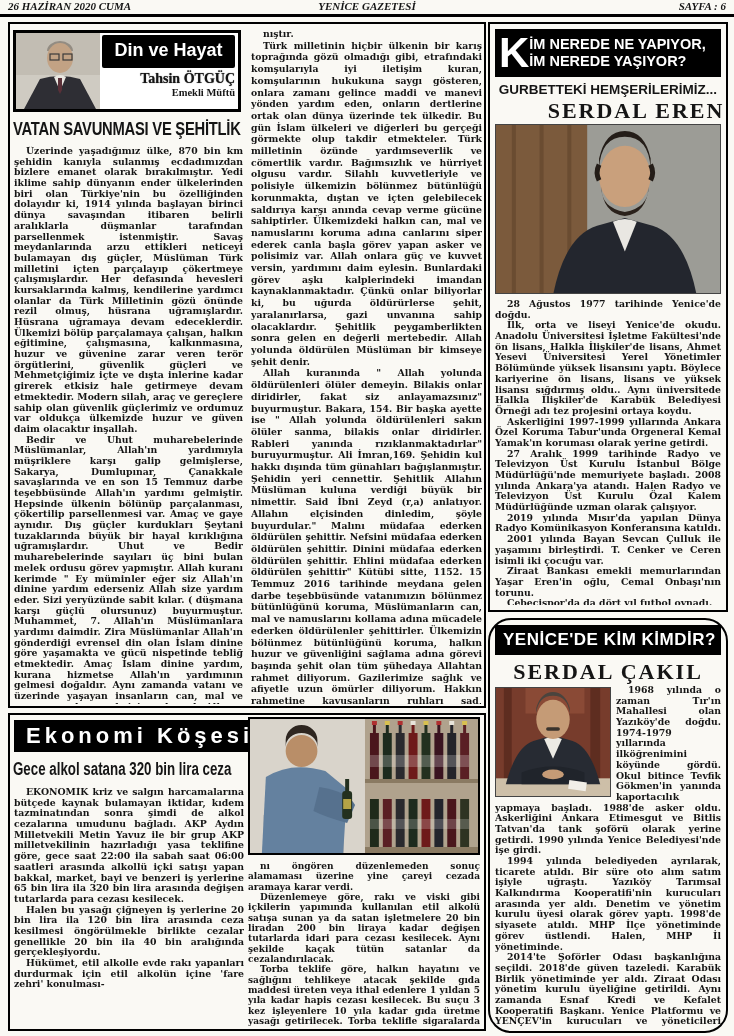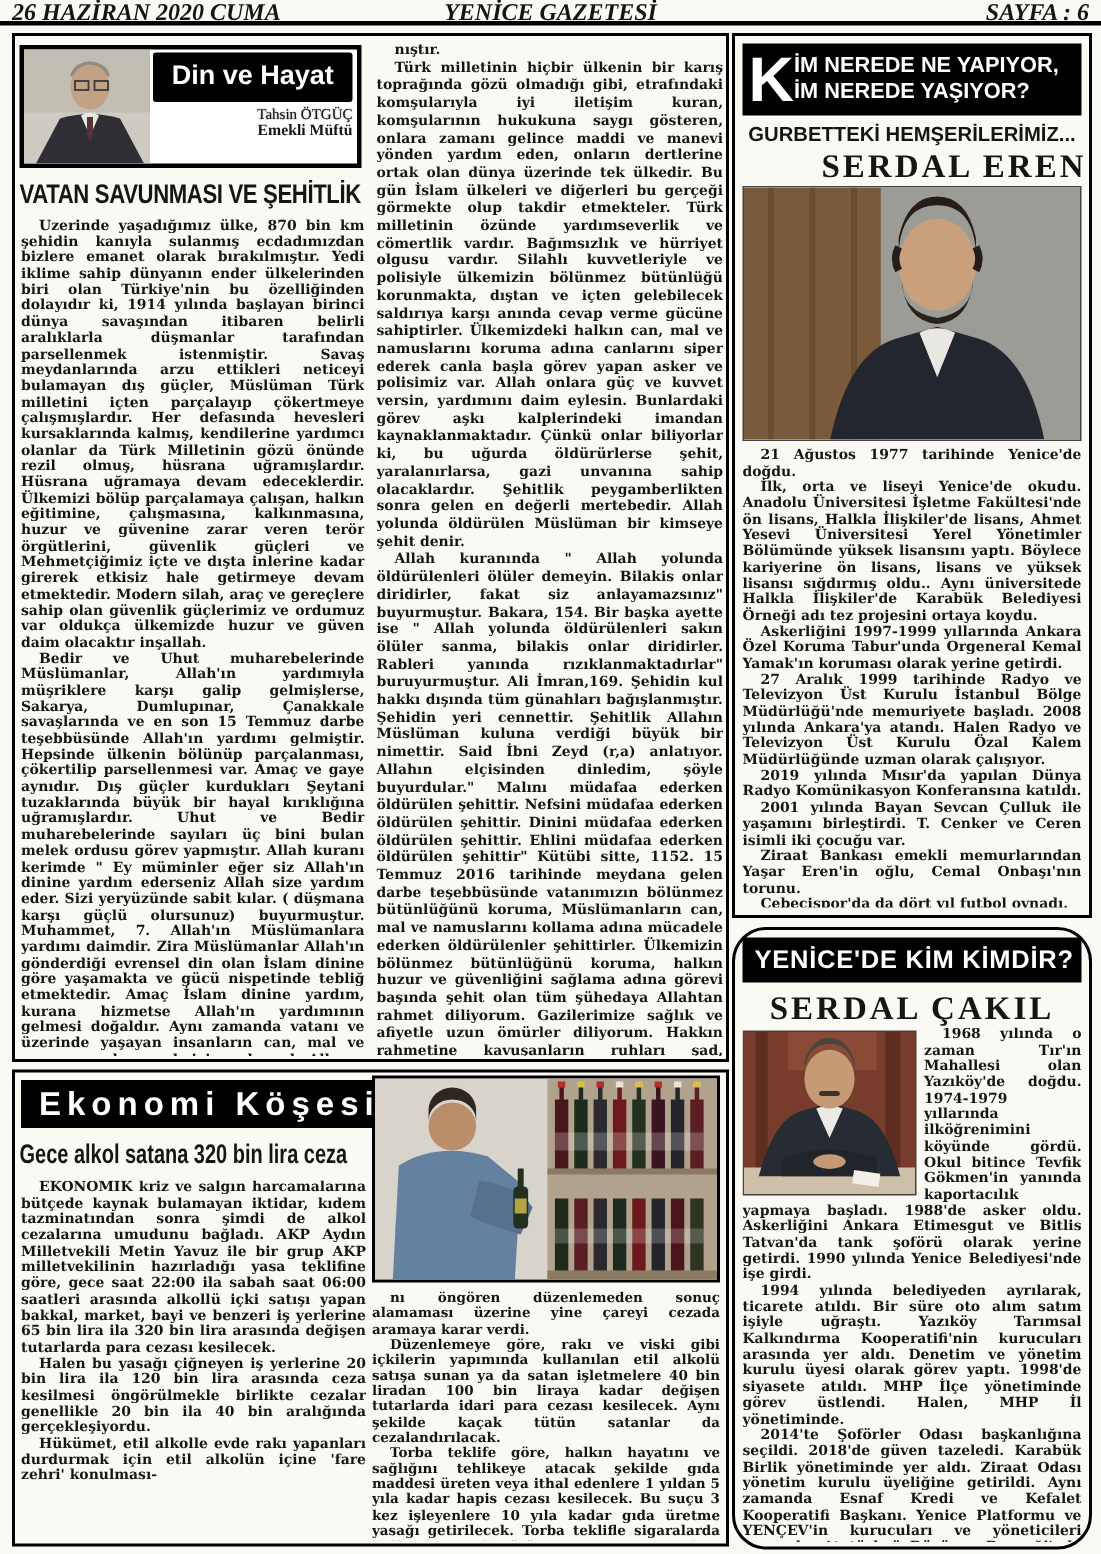--- a/index.html
+++ b/index.html
@@ -1,39 +1,39 @@
 <!DOCTYPE html>
 <html><head>
 <meta charset="utf-8">
 <style>
   html,body{margin:0;padding:0;background:#e8e6e0;}
   .page{position:relative;width:734px;height:1036px;background:#faf9f4;margin:0 auto;
         font-family:"DejaVu Serif",serif;color:#151515;overflow:hidden;}
   
   .page-header{position:absolute;left:8px;right:8px;top:0;height:14px;display:flex;
                justify-content:space-between;align-items:flex-start;
-               font-family:"Liberation Serif",serif;font-style:italic;font-weight:bold;font-size:16px;}
+               font-family:"Liberation Serif",serif;font-style:italic;font-weight:bold;font-size:11px;}
   .page-header .mid{position:absolute;left:0;right:0;text-align:center;}
   .header-rule{position:absolute;top:14px;left:0;width:734px;height:3px;background:#000;}
   
   .nbox{position:absolute;border:2px solid #000;background:#faf9f4;box-sizing:border-box;}
   .body-text{font-family:"DejaVu Serif",serif;font-weight:bold;font-size:9.3px;line-height:1.15;
              text-align:justify;overflow:hidden;}
   .body-text .para{margin:0;text-indent:12px;}
   
   .box-article{left:8px;top:22px;width:478px;height:686px;}
   .din-box{position:absolute;left:3px;top:6px;width:228px;height:82px;border:3px solid #000;
            display:flex;background:#fff;box-sizing:border-box;}
   .din-photo{width:84px;height:100%;flex:none;}
   .din-photo svg{display:block;width:100%;height:100%;}
   .din-right{flex:1;display:flex;flex-direction:column;align-items:flex-end;padding:2px 3px 0 2px;}
   .din-title-box{background:#000;color:#fff;width:100%;text-align:center;
                  font-family:"Liberation Sans",sans-serif;font-weight:bold;font-size:18px;
                  padding:5px 0 7px;box-sizing:border-box;border-radius:2px;}
-  .din-author{font-family:"Liberation Serif",serif;font-weight:normal;font-size:10px;margin-top:3px;
+  .din-author{font-family:"Liberation Serif",serif;font-weight:bold;font-size:14px;margin-top:3px;
               text-shadow:0 0 1px #555;}
   .din-author-title{font-family:"Liberation Serif",serif;font-weight:bold;font-size:10.5px;}
   .article-headline{position:absolute;left:3px;top:95px;white-space:nowrap;
                     font-family:"Liberation Sans",sans-serif;font-weight:bold;font-size:18px;
                     letter-spacing:-0.3px;transform:scaleX(0.82);transform-origin:left center;}
   .col-left{position:absolute;left:4px;top:122px;width:229px;height:558px;}
   .col-mid{position:absolute;left:241px;top:4px;width:231px;height:676px;line-height:1.26;}
   
   .box-ekonomi{left:8px;top:713px;width:478px;height:318px;}
   .eco-bar{position:absolute;left:4px;top:5px;width:332px;height:32px;background:#000;color:#fff;
@@ -174,21 +174,21 @@
         <path d="M70,68 Q98,72 106,86 L98,104 Q76,98 64,92 Z" fill="#56718e"></path>
         <circle cx="52" cy="32" r="16" fill="#b98e68"></circle>
         <path d="M36,28 a16,14 0 0 1 32,0 l0,-7 a16,15 0 0 0 -32,0 z" fill="#2e2620"></path>
         <rect x="93" y="72" width="10" height="28" rx="3" fill="#23301f"></rect>
         <rect x="96" y="60" width="4" height="14" fill="#23301f"></rect>
         <rect x="94" y="80" width="8" height="10" fill="#d8c050" opacity="0.8"></rect>
       </svg>
     </div>
     <div class="body-text eco-col2">
         <p class="para">nı öngören düzenlemeden sonuç alamaması üzerine yine çareyi cezada aramaya karar verdi.</p>
-        <p class="para">Düzenlemeye göre, rakı ve viski gibi içkilerin yapımında kullanılan etil alkolü satışa sunan ya da satan işletmelere 40 bin liradan 100 bin liraya kadar değişen tutarlarda idari para cezası kesilecek. Aynı şekilde kaçak tütün satanlar da cezalandırılacak.</p>
+        <p class="para">Düzenlemeye göre, rakı ve viski gibi içkilerin yapımında kullanılan etil alkolü satışa sunan ya da satan işletmelere 20 bin liradan 200 bin liraya kadar değişen tutarlarda idari para cezası kesilecek. Aynı şekilde kaçak tütün satanlar da cezalandırılacak.</p>
         <p class="para">Torba teklife göre, halkın hayatını ve sağlığını tehlikeye atacak şekilde gıda maddesi üreten veya ithal edenlere 1 yıldan 5 yıla kadar hapis cezası kesilecek. Bu suçu 3 kez işleyenlere 10 yıla kadar gıda üretme yasağı getirilecek. Torba teklifle sigaralarda kullanılan yerli tütün oranının 2025 yılına kadar yüzde 30'a çıkarılması da zorunlu hale geliyor.</p>
       </div>
   </div>
 
   <div class="nbox box-kimnerede">
     <div class="kn-header">
       <span class="kn-k">K</span>
       <span class="kn-lines">
         <span>İM NEREDE NE YAPIYOR,</span><br>
         <span>İM NEREDE YAŞIYOR?</span>
@@ -205,21 +205,21 @@
         <rect x="72" width="4" height="170" fill="#6a4c31"></rect>
         <path d="M58,170 Q70,112 102,102 L130,94 L158,102 Q190,112 202,170 Z" fill="#23262e"></path>
         <path d="M118,98 L130,128 L142,98 Q130,92 118,98 Z" fill="#e9e7e2"></path>
         <ellipse cx="130" cy="52" rx="26" ry="31" fill="#c9a07c"></ellipse>
         <path d="M104,44 Q106,12 130,12 Q154,12 156,44 L156,34 Q150,6 130,6 Q110,6 104,34 Z" fill="#241d18"></path>
         <path d="M106,62 Q108,90 130,92 Q152,90 154,62 Q154,84 130,88 Q106,84 106,62 Z" fill="#2a211b"></path>
         <path d="M104,40 q-4,8 0,16 M156,40 q4,8 0,16" stroke="#241d18" stroke-width="5" fill="none"></path>
       </svg>
     </div>
     <div class="body-text kn-text">
-        <p class="para">21 Ağustos 1977 tarihinde Yenice'de doğdu.</p>
+        <p class="para">28 Ağustos 1977 tarihinde Yenice'de doğdu.</p>
         <p class="para">İlk, orta ve liseyi Yenice'de okudu. Anadolu Üniversitesi İşletme Fakültesi'nde ön lisans, Halkla İlişkiler'de lisans, Ahmet Yesevi Üniversitesi Yerel Yönetimler Bölümünde yüksek lisansını yaptı. Böylece kariyerine ön lisans, lisans ve yüksek lisansı sığdırmış oldu.. Aynı üniversitede Halkla İlişkiler'de Karabük Belediyesi Örneği adı tez projesini ortaya koydu.</p>
         <p class="para">Askerliğini 1997-1999 yıllarında Ankara Özel Koruma Tabur'unda Orgeneral Kemal Yamak'ın koruması olarak yerine getirdi.</p>
         <p class="para">27 Aralık 1999 tarihinde Radyo ve Televizyon Üst Kurulu İstanbul Bölge Müdürlüğü'nde memuriyete başladı. 2008 yılında Ankara'ya atandı. Halen Radyo ve Televizyon Üst Kurulu Özal Kalem Müdürlüğünde uzman olarak çalışıyor.</p>
         <p class="para">2019 yılında Mısır'da yapılan Dünya Radyo Komünikasyon Konferansına katıldı.</p>
         <p class="para">2001 yılında Bayan Sevcan Çulluk ile yaşamını birleştirdi. T. Cenker ve Ceren isimli iki çocuğu var.</p>
         <p class="para">Ziraat Bankası emekli memurlarından Yaşar Eren'in oğlu, Cemal Onbaşı'nın torunu.</p>
         <p class="para">Cebecispor'da da dört yıl futbol oynadı.</p>
       </div>
   </div>
 

